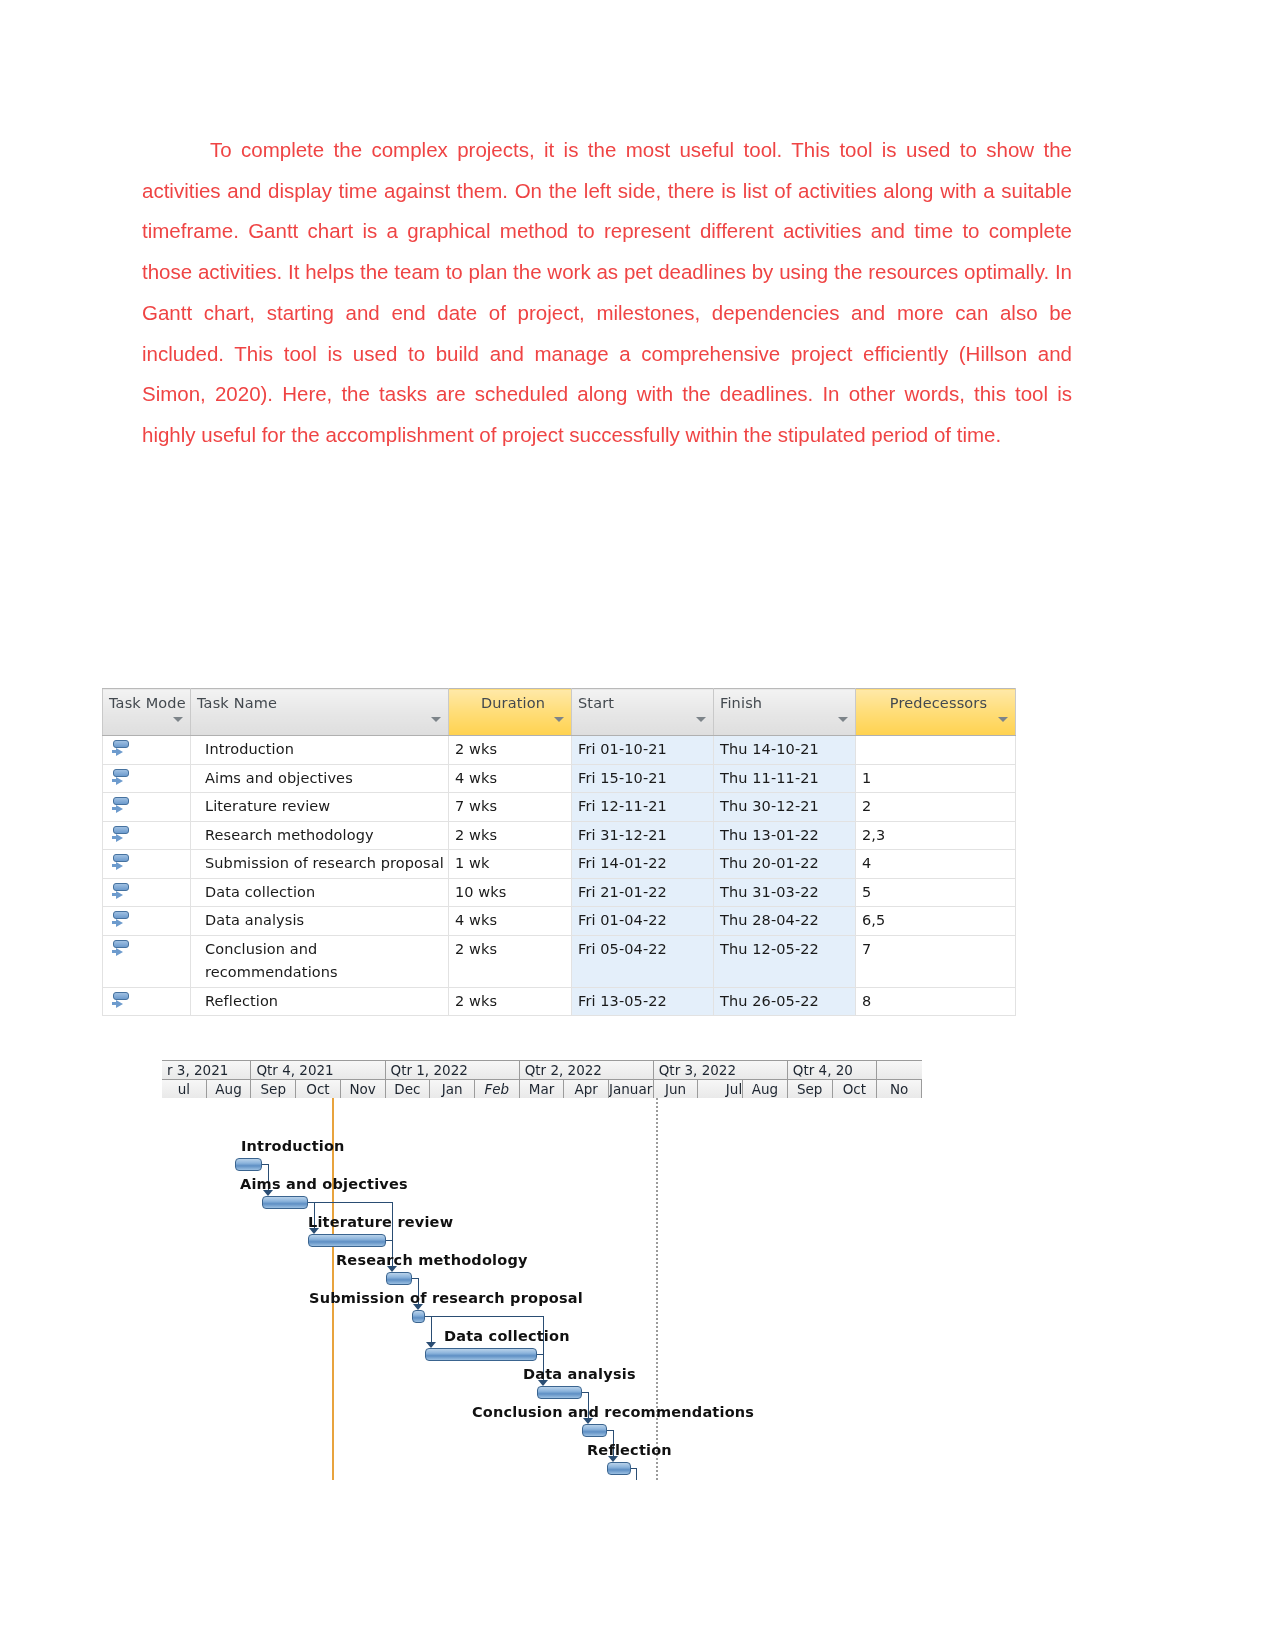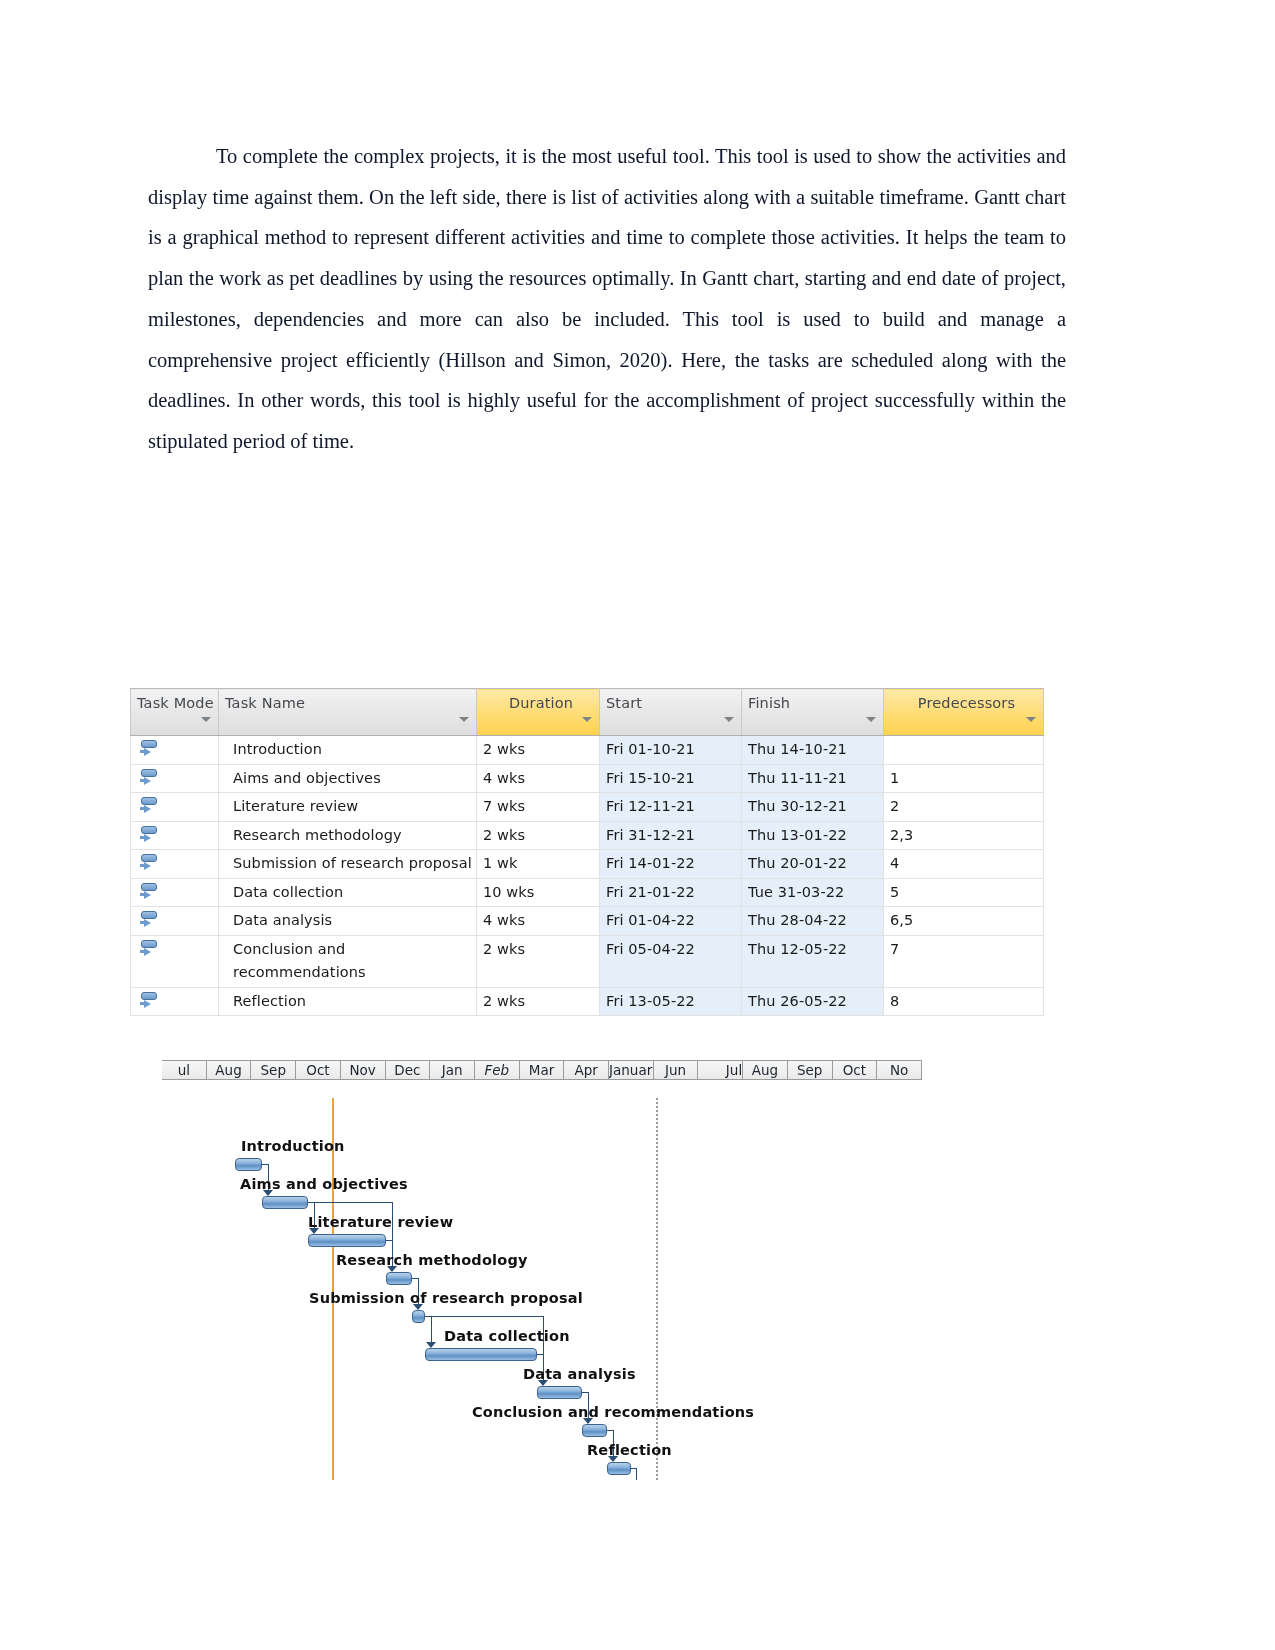--- a/index.html
+++ b/index.html
@@ -24,43 +24,42 @@
   }
   .doc-heading {
     font-family: "Liberation Serif", serif;
     font-size: 21px;
     font-weight: bold;
     color: #000;
     margin: 0 0 22px 0;
     letter-spacing: .1px;
   }
   .doc-para {
-    font-family: Liberation Serif, serif;
+    font-family: Liberation Sans, sans-serif;
     font-size: 20.5px;
     line-height: 40.7px;
-    color: #0f172a;
+    color: #ef4444;
     text-align: justify;
     text-justify: inter-word;
-    margin: 6px;
+    margin: 0;
     text-indent: 68px;
   }
 
   
   .proj-table-wrap {
     position: absolute;
     left: 102px;
     top: 688px;
     width: 913px;
   }
   table.proj {
     border-collapse: collapse;
     width: 913px;
     table-layout: fixed;
     font-family: "DejaVu Sans", sans-serif;
-    margin-left: 28px;
   }
   table.proj th, table.proj td {
     border: 1px solid #d3d3d3;
     padding: 0;
     vertical-align: top;
   }
   
   table.proj thead th {
     height: 46px;
     background: linear-gradient(to bottom,#f3f3f3 0%, #e8e8e8 45%, #dedede 100%);
@@ -352,21 +351,21 @@
           <td class="mode">
             <span class="mode-icon">
               <span class="pill"></span>
               <span class="arwtail"></span>
               <span class="arw"></span>
             </span>
           </td>
           <td class="name">Data collection</td>
           <td>10 wks</td>
           <td class="datecell">Fri 21-01-22</td>
-          <td class="datecell">Tue 31-03-22</td>
+          <td class="datecell">Thu 31-03-22</td>
           <td>5</td>
         </tr>
         <tr>
           <td class="mode">
             <span class="mode-icon">
               <span class="pill"></span>
               <span class="arwtail"></span>
               <span class="arw"></span>
             </span>
           </td>
@@ -403,20 +402,28 @@
           <td class="datecell">Fri 13-05-22</td>
           <td class="datecell">Thu 26-05-22</td>
           <td>8</td>
         </tr>
       </tbody>
   </table>
 </div>
 
 <div class="gantt">
   <div class="gantt-header">
+    <div class="qtr-row" id="qtr-row">
+        <div class="qtr-cell" style="width: 89.4118px;">r 3, 2021</div>
+        <div class="qtr-cell" style="width: 134.118px;">Qtr 4, 2021</div>
+        <div class="qtr-cell" style="width: 134.118px;">Qtr 1, 2022</div>
+        <div class="qtr-cell" style="width: 134.118px;">Qtr 2, 2022</div>
+        <div class="qtr-cell" style="width: 134.118px;">Qtr 3, 2022</div>
+        <div class="qtr-cell" style="width: 89.4118px;">Qtr 4, 20</div>
+      </div>
     <div class="mon-row" id="mon-row">
         <div class="mon-cell" style="width: 44.7059px;">ul</div>
         <div class="mon-cell" style="width: 44.7059px;">Aug</div>
         <div class="mon-cell" style="width: 44.7059px;">Sep</div>
         <div class="mon-cell" style="width: 44.7059px;">Oct</div>
         <div class="mon-cell" style="width: 44.7059px;">Nov</div>
         <div class="mon-cell" style="width: 44.7059px;">Dec</div>
         <div class="mon-cell" style="width: 44.7059px;">Jan</div>
         <div class="mon-cell" style="width: 44.7059px; font-style: italic;">Feb</div>
         <div class="mon-cell" style="width: 44.7059px;">Mar</div>

